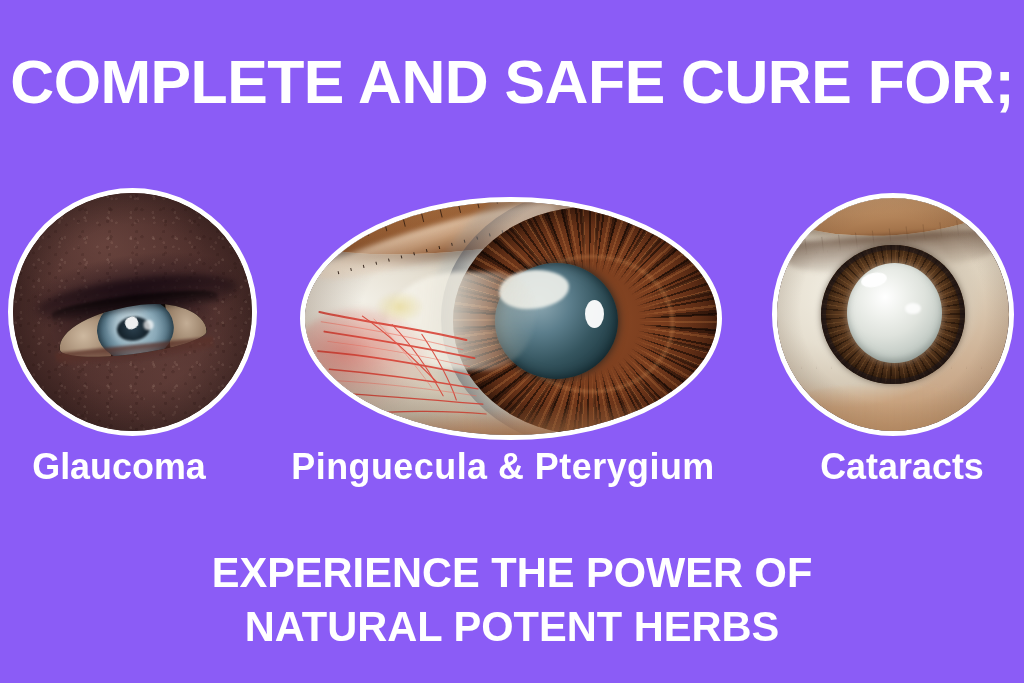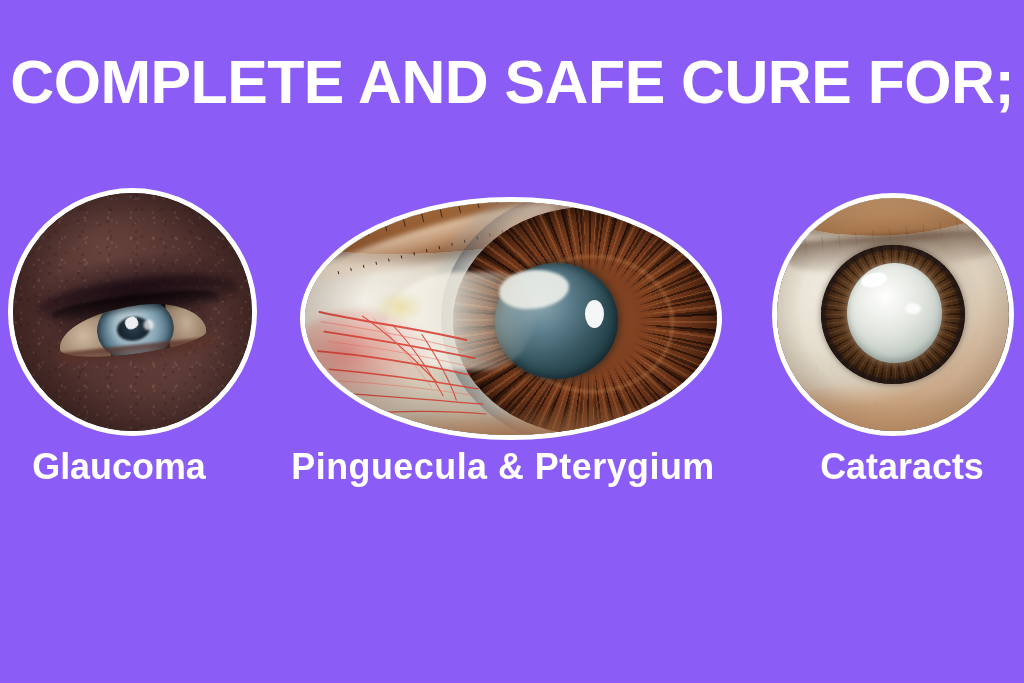--- a/index.html
+++ b/index.html
@@ -589,14 +589,18 @@
       <div class="e3-lowerlid"></div>
       <div class="e3-lowlashes"></div>
       <div class="e3-vignette"></div>
     </div>
   </div>
 
   <div class="caption cap-1">Glaucoma</div>
   <div class="caption cap-2">Pinguecula &amp;  Pterygium</div>
   <div class="caption cap-3">Cataracts</div>
 
+  <div class="tagline">
+    <div>EXPERIENCE THE POWER OF</div>
+    <div>NATURAL POTENT HERBS</div>
+  </div>
 
 </div>
 
 </body></html>

